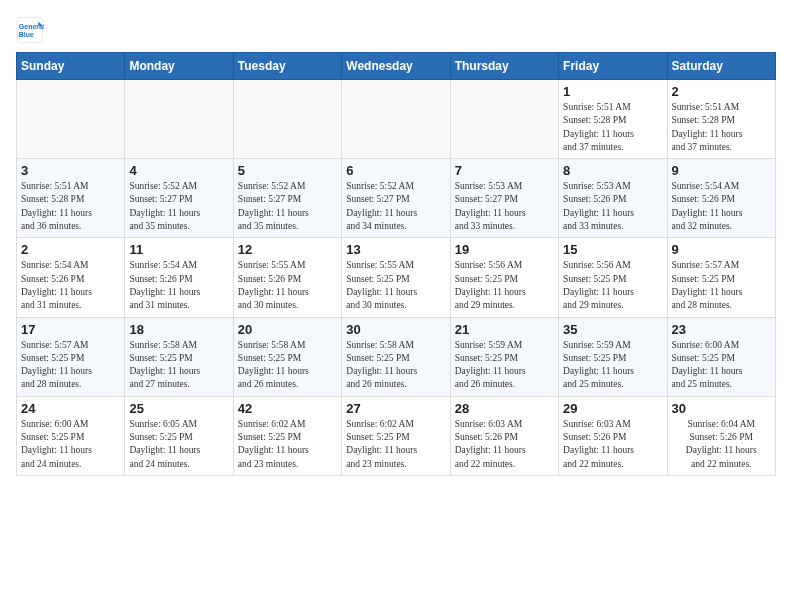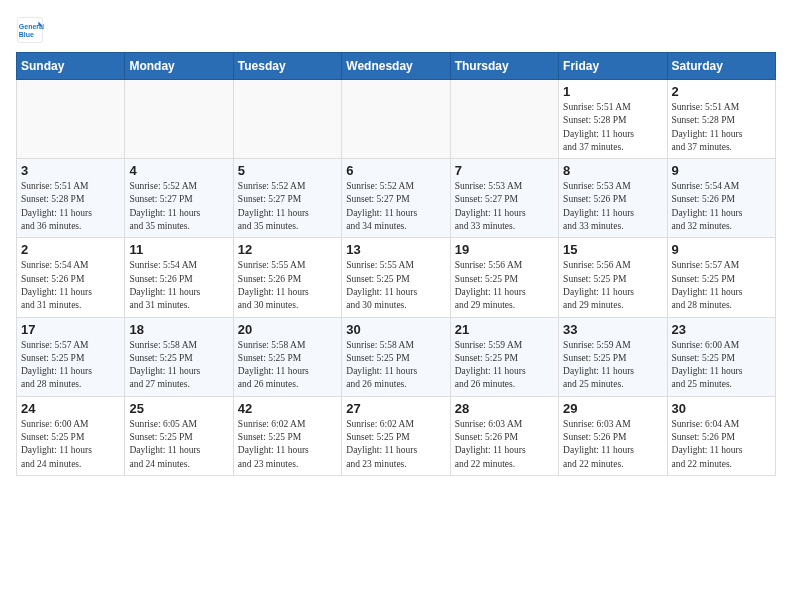--- a/index.html
+++ b/index.html
@@ -280,21 +280,21 @@
 and 26 minutes.</div>
         </td>
         <td>
           <span class="day-num">21</span>
           <div class="day-info" style="white-space: pre-line;">Sunrise: 5:59 AM
 Sunset: 5:25 PM
 Daylight: 11 hours
 and 26 minutes.</div>
         </td>
         <td>
-          <span class="day-num">33</span>
+          <span class="day-num">35</span>
           <div class="day-info" style="white-space: pre-line;">Sunrise: 5:59 AM
 Sunset: 5:25 PM
 Daylight: 11 hours
 and 25 minutes.</div>
         </td>
         <td>
           <span class="day-num">23</span>
           <div class="day-info" style="white-space: pre-line;">Sunrise: 6:00 AM
 Sunset: 5:25 PM
 Daylight: 11 hours
@@ -339,20 +339,20 @@
         </td>
         <td>
           <span class="day-num">29</span>
           <div class="day-info" style="white-space: pre-line;">Sunrise: 6:03 AM
 Sunset: 5:26 PM
 Daylight: 11 hours
 and 22 minutes.</div>
         </td>
         <td>
           <span class="day-num">30</span>
-          <div class="day-info" style="white-space: pre-line;">Sunrise: 6:04 AM
+          <div class="day-info" style="white-space: pre-line; text-align: center;">Sunrise: 6:04 AM
 Sunset: 5:26 PM
 Daylight: 11 hours
 and 22 minutes.</div>
         </td>
       </tr>
     </tbody>
 </table>
 
 </body></html>

